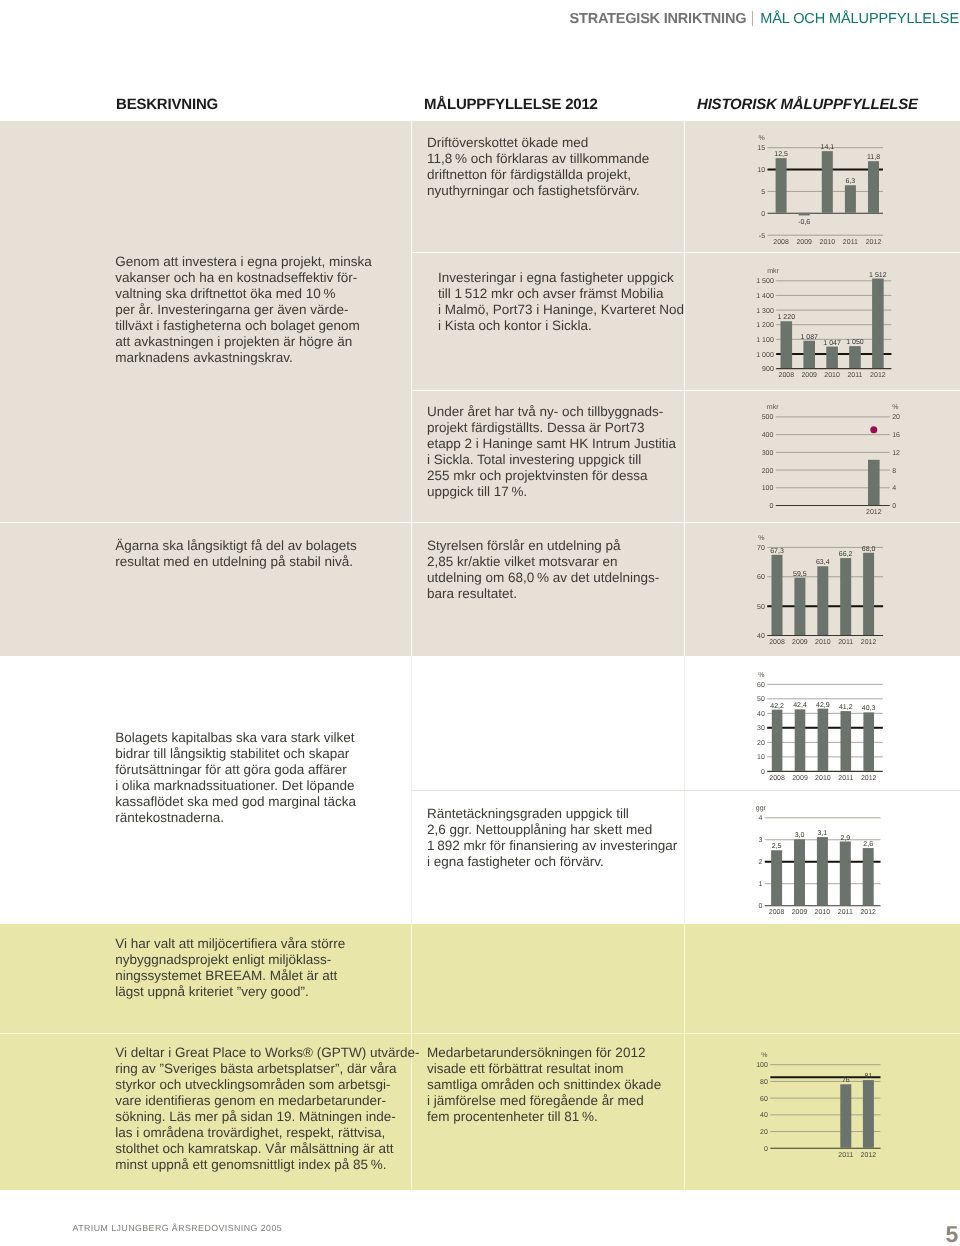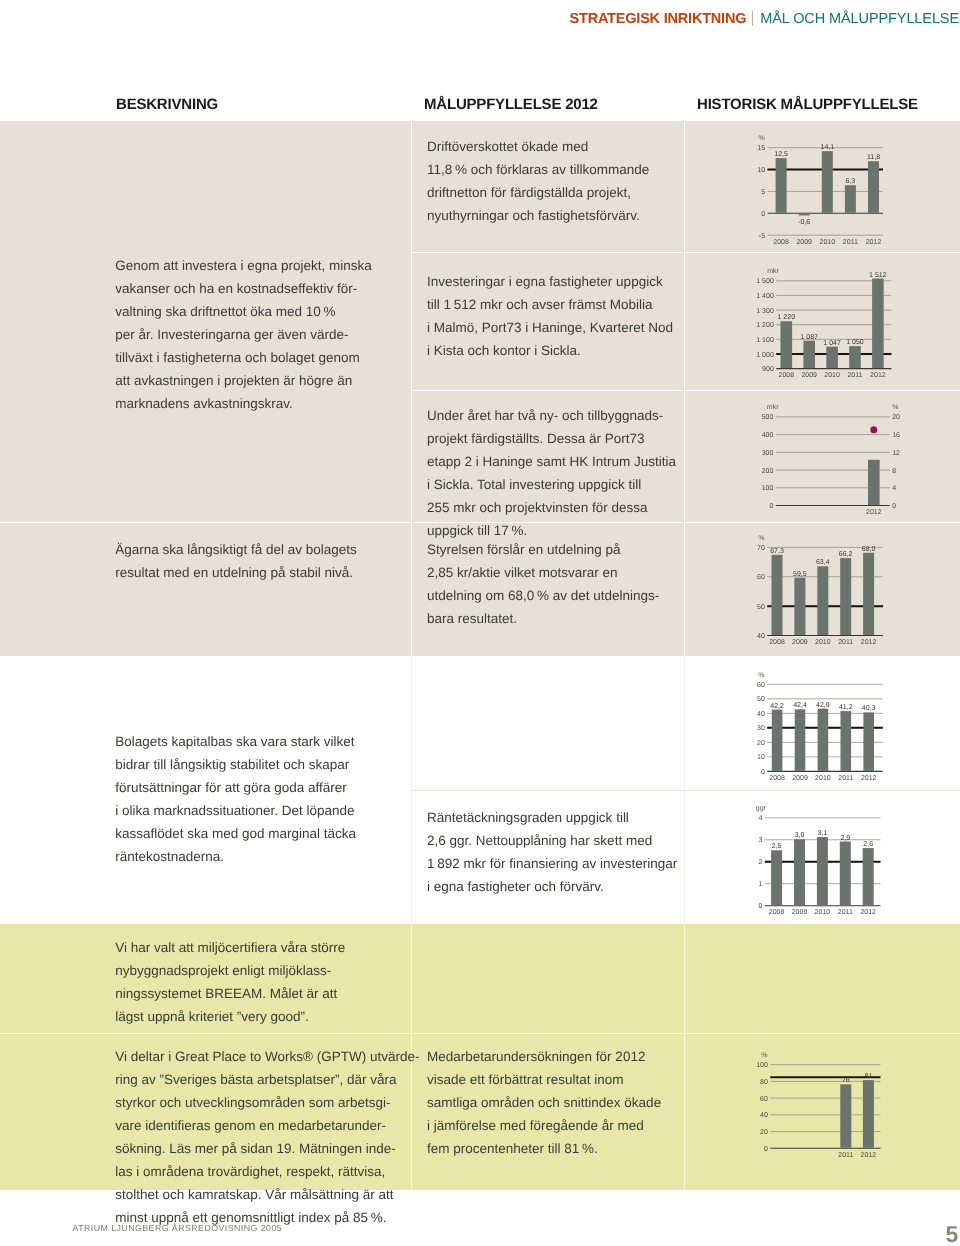--- a/index.html
+++ b/index.html
@@ -5,43 +5,43 @@
   html,body{margin:0;padding:0;}
   body{width:960px;height:1246px;background:#ffffff;
        font-family:"Liberation Sans",sans-serif;
        -webkit-font-smoothing:antialiased;
        text-rendering:geometricPrecision;}
   .page{position:relative;width:960px;height:1246px;overflow:hidden;background:#fff;}
 
   
   .runhead{position:absolute;top:11px;right:1px;white-space:nowrap;
            font-size:14.5px;line-height:16px;color:#b3a78e;}
-  .runhead .b{font-weight:bold;letter-spacing:-0.2px;color:#c2410c;}
+  .runhead .b{font-weight:bold;letter-spacing:-0.2px;color:#737373;}
   .runhead .sep{display:inline-block;width:1px;height:15px;background:#bdb29b;
                 vertical-align:-3px;margin:0 7px 0 6px;}
   .runhead .n{letter-spacing:-0.1px;color:#0f766e;}
 
   
   .colhead{position:absolute;top:97px;font-size:15px;font-weight:bold;
            color:#1b1b1b;letter-spacing:-0.2px;white-space:nowrap;line-height:15px;}
   .ch1{left:116px;text-align:right;}
   .ch2{left:424px;}
-  .ch3{left:697px;}
+  .ch3{left:697px;font-style:italic;}
 
   
   .band{position:absolute;left:0;width:960px;}
   .band-beige{background:#e7e0d6;}
   .band-yellow{background:#e8e7a9;}
 
   
   .hrule{position:absolute;height:1px;background:#fdfcf8;}
   .vrule{position:absolute;width:1.3px;background:#fdfcf8;}
 
   
-  .cell{position:absolute;font-size:13.5px;line-height:23px;color:#3b3b35;white-space:nowrap;}
+  .cell{position:absolute;font-size:13.5px;line-height:16px;color:#3b3b35;white-space:nowrap;}
   .cell p{margin:0;}
 
   
   .chart{position:absolute;}
   .chart svg{display:block;}
   svg text{font-family:"Liberation Sans",sans-serif;-webkit-font-smoothing:antialiased;}
 
   
   .footer-txt{position:absolute;left:72.5px;font-size:8.8px;letter-spacing:0.45px;
               color:#7d7d78;white-space:nowrap;}
@@ -76,21 +76,21 @@
   <div class="vrule" style="left:411px;top:924px;height:266px;background:#faf9da"></div>
   <div class="vrule" style="left:684px;top:924px;height:266px;background:#faf9da"></div>
 
   <div class="cell" style="left:427px;top:135.0px;width:270px">
       <p>Driftöverskottet ökade med<br>11,8 % och förklaras av tillkommande<br>driftnetton för färdigställda projekt,<br>nyuthyrningar och fastighetsförvärv.</p>
     </div>
 
   <div class="cell" style="left:115.2px;top:253.9px;width:290px">
       <p>Genom att investera i egna projekt, minska<br>vakanser och ha en kostnadseffektiv för-<br>valtning ska driftnettot öka med 10 %<br>per år. Investeringarna ger även värde-<br>tillväxt i fastigheterna och bolaget genom<br>att avkastningen i projekten är högre än<br>marknadens avkastningskrav.</p>
     </div>
-  <div class="cell" style="left:427px;top:270.2px;width:270px">
+  <div class="cell" style="left:438px;top:270.2px;width:270px">
       <p>Investeringar i egna fastigheter uppgick<br>till 1 512 mkr och avser främst Mobilia<br>i Malmö, Port73 i Haninge, Kvarteret Nod<br>i Kista och kontor i Sickla.</p>
     </div>
 
   <div class="cell" style="left:427px;top:403.5px;width:270px">
       <p>Under året har två ny- och tillbyggnads-<br>projekt färdigställts. Dessa är Port73<br>etapp 2 i Haninge samt HK Intrum Justitia<br>i Sickla. Total investering uppgick till<br>255 mkr och projektvinsten för dessa<br>uppgick till 17 %.</p>
     </div>
 
   <div class="cell" style="left:115.2px;top:537.9px;width:290px">
       <p>Ägarna ska långsiktigt få del av bolagets<br>resultat med en utdelning på stabil nivå.</p>
     </div>

